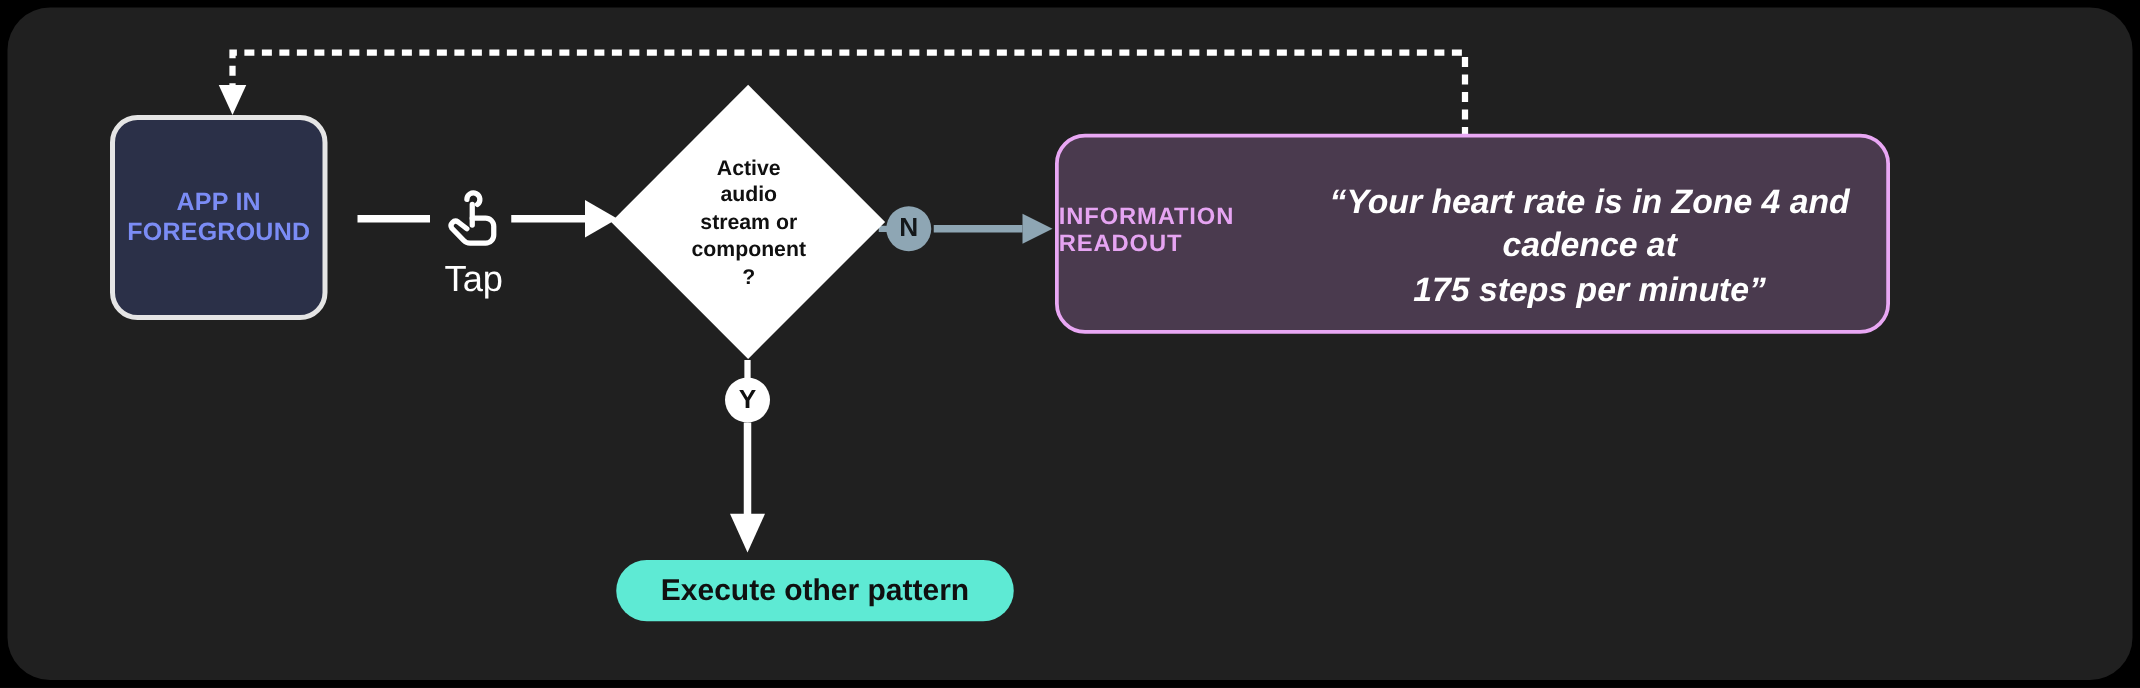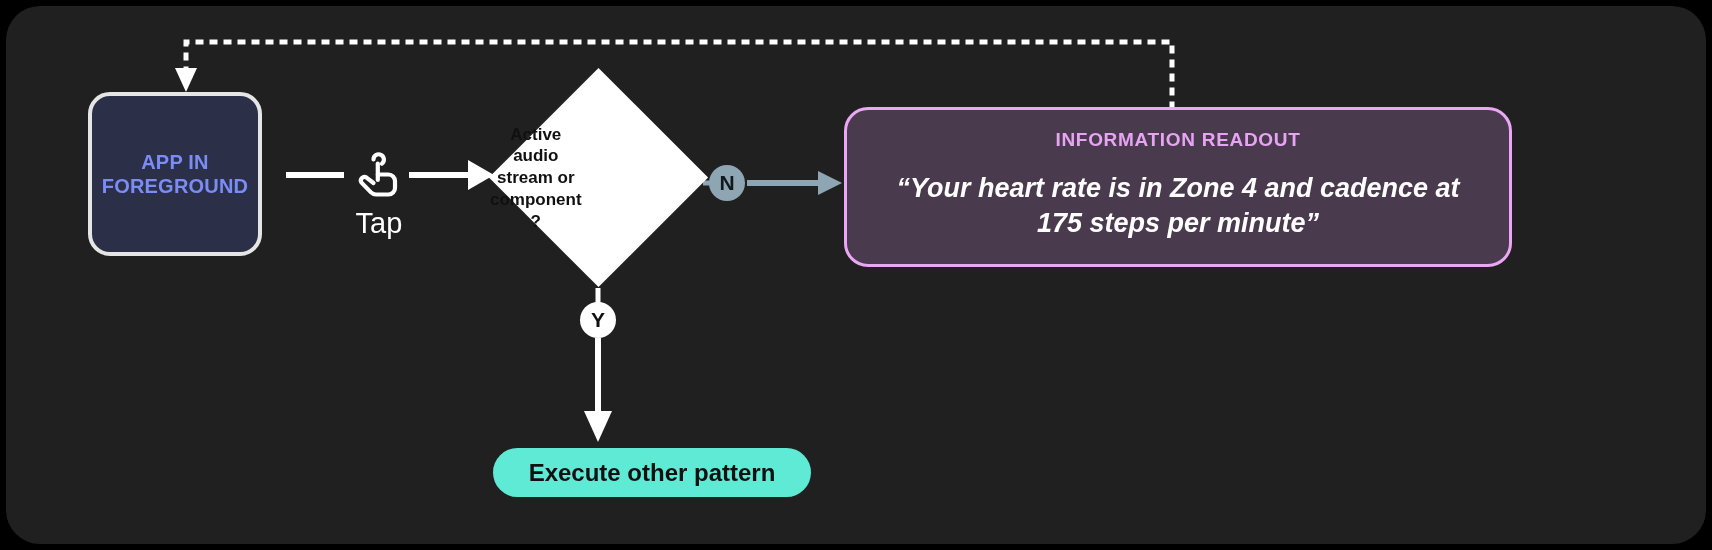--- a/index.html
+++ b/index.html
@@ -98,20 +98,21 @@
     transform: rotate(45deg);
   }
   #decision-node .dtext {
     position: absolute;
     left: 0;
     top: 0;
     width: 218px;
     height: 218px;
     display: flex;
     align-items: center;
+    justify-content: center;
     text-align: center;
     color: #101010;
     font-size: 17px;
     font-weight: bold;
     line-height: 1.28;
   }
 
   
   .badge {
     position: absolute;
@@ -140,21 +141,20 @@
     position: absolute;
     left: 838px;
     top: 101px;
     width: 668px;
     height: 160px;
     box-sizing: border-box;
     background: #4a3a4e;
     border: 3px solid #e9a7f4;
     border-radius: 24px;
     display: flex;
-    flex-direction: column;
     align-items: center;
     justify-content: center;
   }
   #readout-node .readout-title {
     color: #e6a4f2;
     font-size: 19px;
     font-weight: bold;
     letter-spacing: 0.7px;
     margin-top: -4px;
   }

